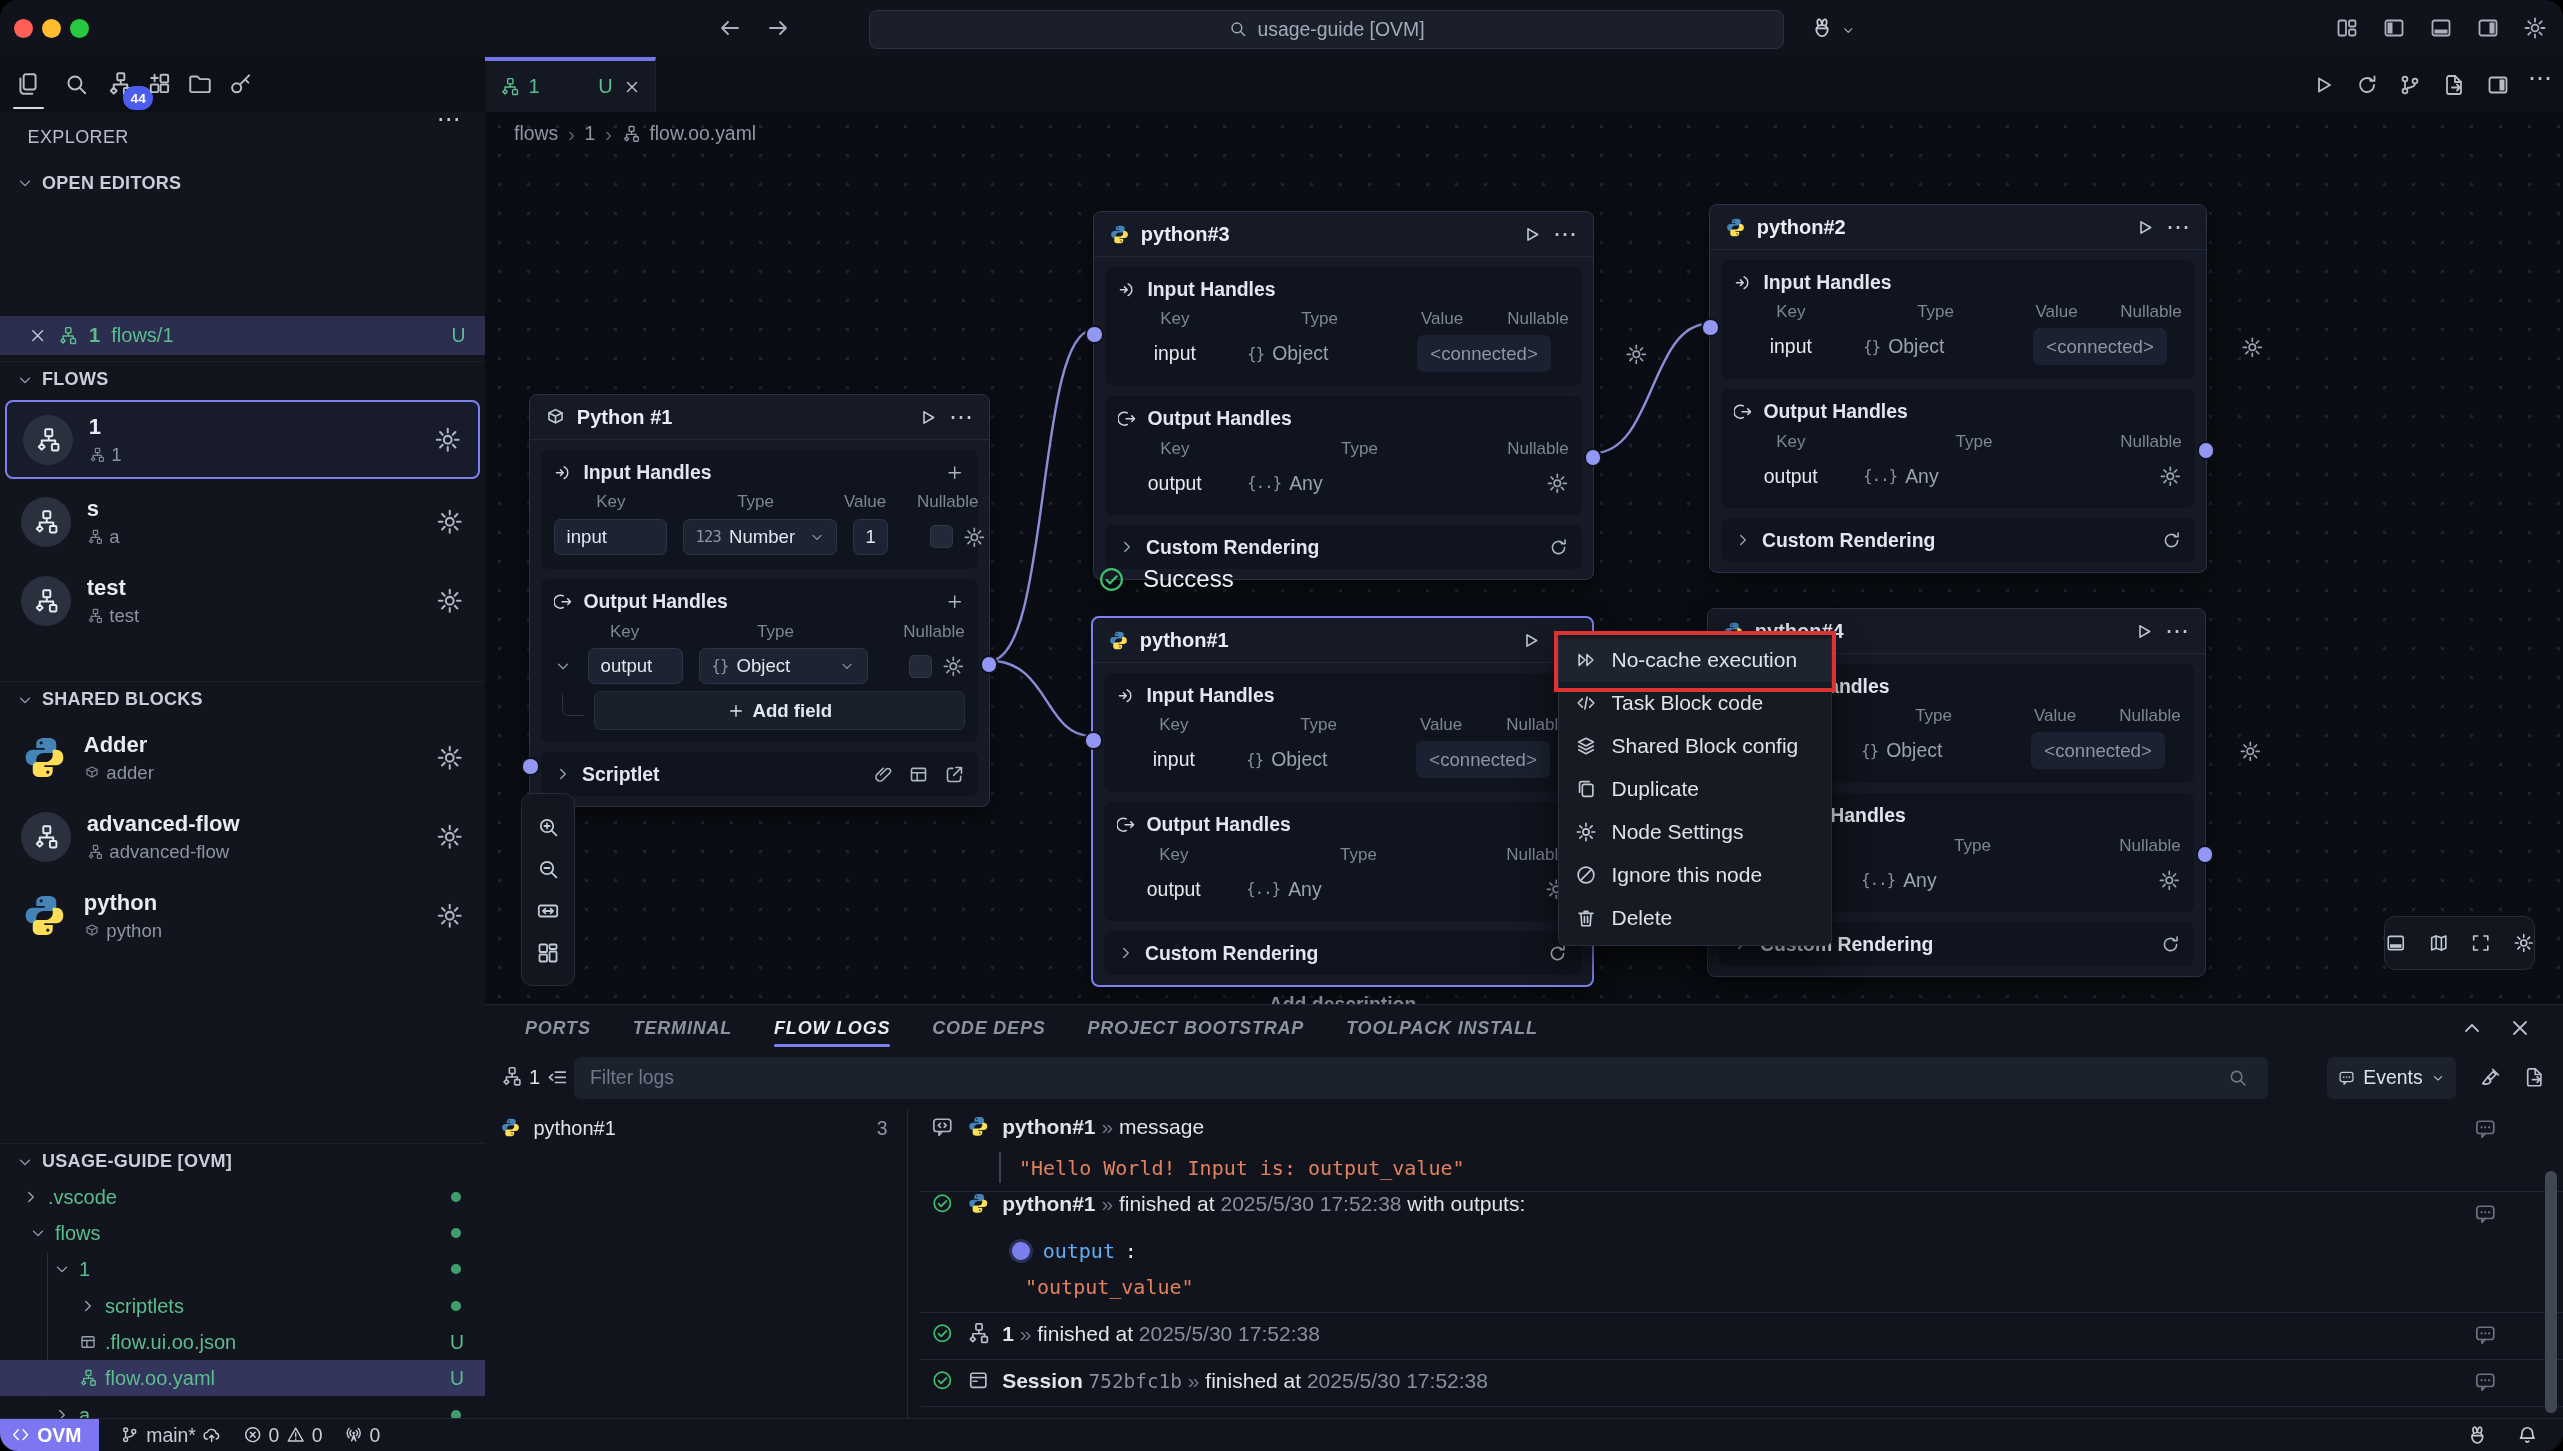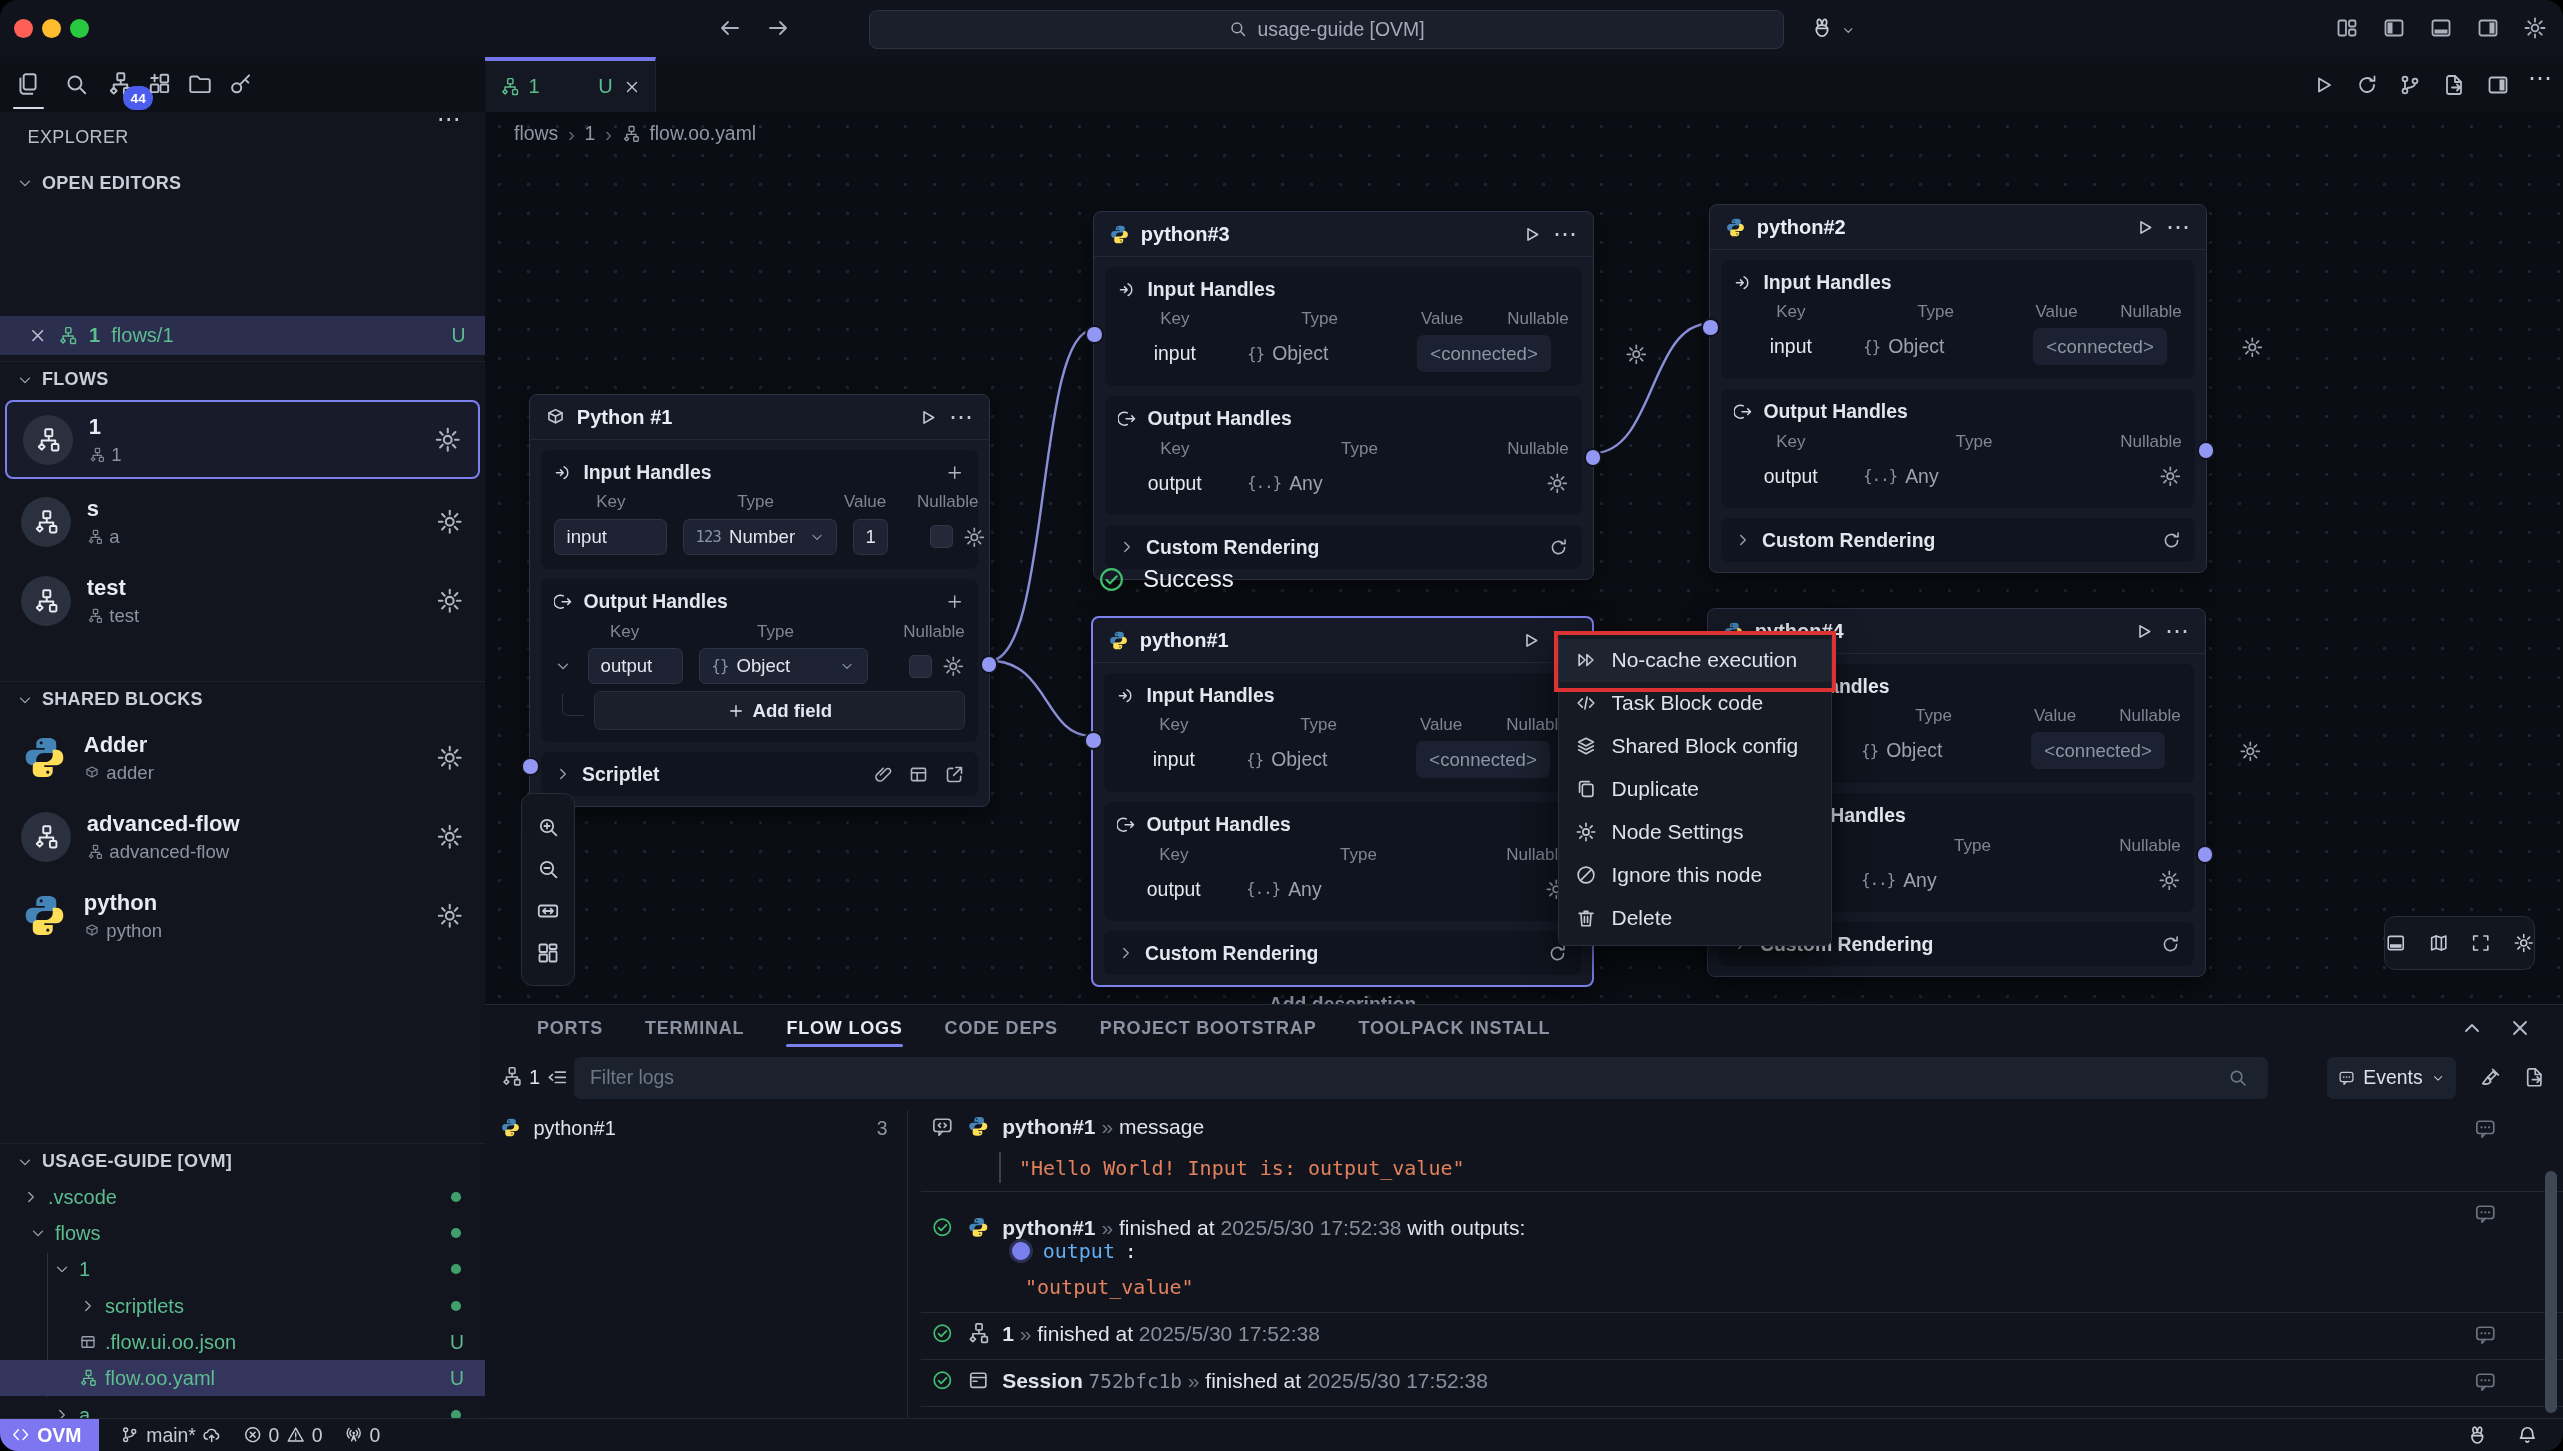--- a/index.html
+++ b/index.html
@@ -97,21 +97,21 @@
   .menu{position:absolute;width:272px;background:#161a23;border:0.8px solid #272d3a;border-radius:6.5px;padding:4.8px 0;
     box-shadow:0 11.3px 36px rgba(0,0,0,.65);z-index:50;}
   .mi{display:flex;align-items:center;gap:14.5px;height:43px;padding:0 16px;font-size:21px;color:#dde2eb;}
   .mi svg{width:22px;height:22px;color:#c3c9d4;flex:none;}
   .mi.first{background:#1e2330;}
   .redbox{position:absolute;left:-4.8px;right:-4.8px;top:-3.2px;height:53px;border:4px solid #dc3232;z-index:60;pointer-events:none;}
   .ctlgroup{position:absolute;background:#12161f;border:0.8px solid #272d3a;border-radius:11.3px;display:flex;align-items:center;justify-content:center;color:#c3c9d4;}
   .ctlgroup svg{width:24px;height:24px;}
   
   .panel{position:absolute;left:485px;top:1004px;right:0;height:415px;background:#11141d;border-top:0.8px solid #222835;}
-  .ptabs{position:absolute;left:52px;top:0;height:47px;display:flex;gap:42px;align-items:center;}
+  .ptabs{position:absolute;left:40px;top:0;height:47px;display:flex;gap:42px;align-items:center;font-style:italic;}
   .ptab{font-size:18px;letter-spacing:0.8px;color:#8b93a2;font-weight:bold;position:relative;height:100%;display:flex;align-items:center;}
   .ptab.on{color:#e8ecf2;}
   .ptab.on::after{content:"";position:absolute;left:0;right:0;bottom:4.8px;height:3.2px;background:#7a7fec;border-radius:1.6px;}
   .pico{position:absolute;top:11.3px;width:24px;height:24px;color:#b7bdc9;}
   .fltrow{position:absolute;left:0;top:50px;width:100%;height:47px;}
   .fltinput{position:absolute;left:89px;top:1.6px;width:1694px;height:42px;background:#1b212d;border:none;border-radius:6.5px;
     color:#cfd5df;font-size:19.4px;padding:0 48px 0 16px;box-sizing:border-box;font-family:"Liberation Sans",sans-serif;outline:none;}
   .fltinput::placeholder{color:#707887;}
   .evsel{position:absolute;left:1842px;top:1.6px;width:129px;height:42px;background:#1b212d;border-radius:6.5px;
     display:flex;align-items:center;gap:8px;padding:0 11.3px;box-sizing:border-box;color:#dde2ea;font-size:19.4px;}
@@ -1254,21 +1254,21 @@
         <span><b>python#1</b> <span class="sepg">»</span> <span>message</span></span>
       </div>
       <div class="lrow mono orange" style="left:514px;top:42px;border-left:2.4px solid #3a4150;padding-left:18px;font-size:20px;height:31px;align-items:center">
         <span>"Hello World! Input is: output_value"</span>
       </div>
       <svg class="ic cmticon" style="right:66px;top:6.5px" viewBox="0 0 28 28" width="22.6" height="22.6">
           <use href="#i-comment"></use>
         </svg>
       <div class="lsep" style="top:81px"></div>
 
-      <div class="lrow" style="left:446px;top:106px">
+      <div class="lrow" style="left:446px;top:82px">
         <svg class="ic" style="color:#3fbf6f" viewBox="0 0 28 28" width="22.6" height="22.6">
             <use href="#i-check"></use>
           </svg>
         <svg style="width:22.6px;height:22.6px" viewBox="0 0 24 24">
             <use href="#i-python"></use>
           </svg>
         <span><b>python#1</b> <span class="sepg">»</span> <span>finished at</span> <span class="timegray">2025/5/30 17:52:38</span> <span>with outputs:</span></span>
       </div>
       <div class="lrow" style="left:524px;top:129px;align-items:center;gap:9.7px">
         <span style="width:18px;height:18px;border-radius:50%;background:#7a7fee;border:3.2px solid #2a2f52;display:inline-block"></span>

